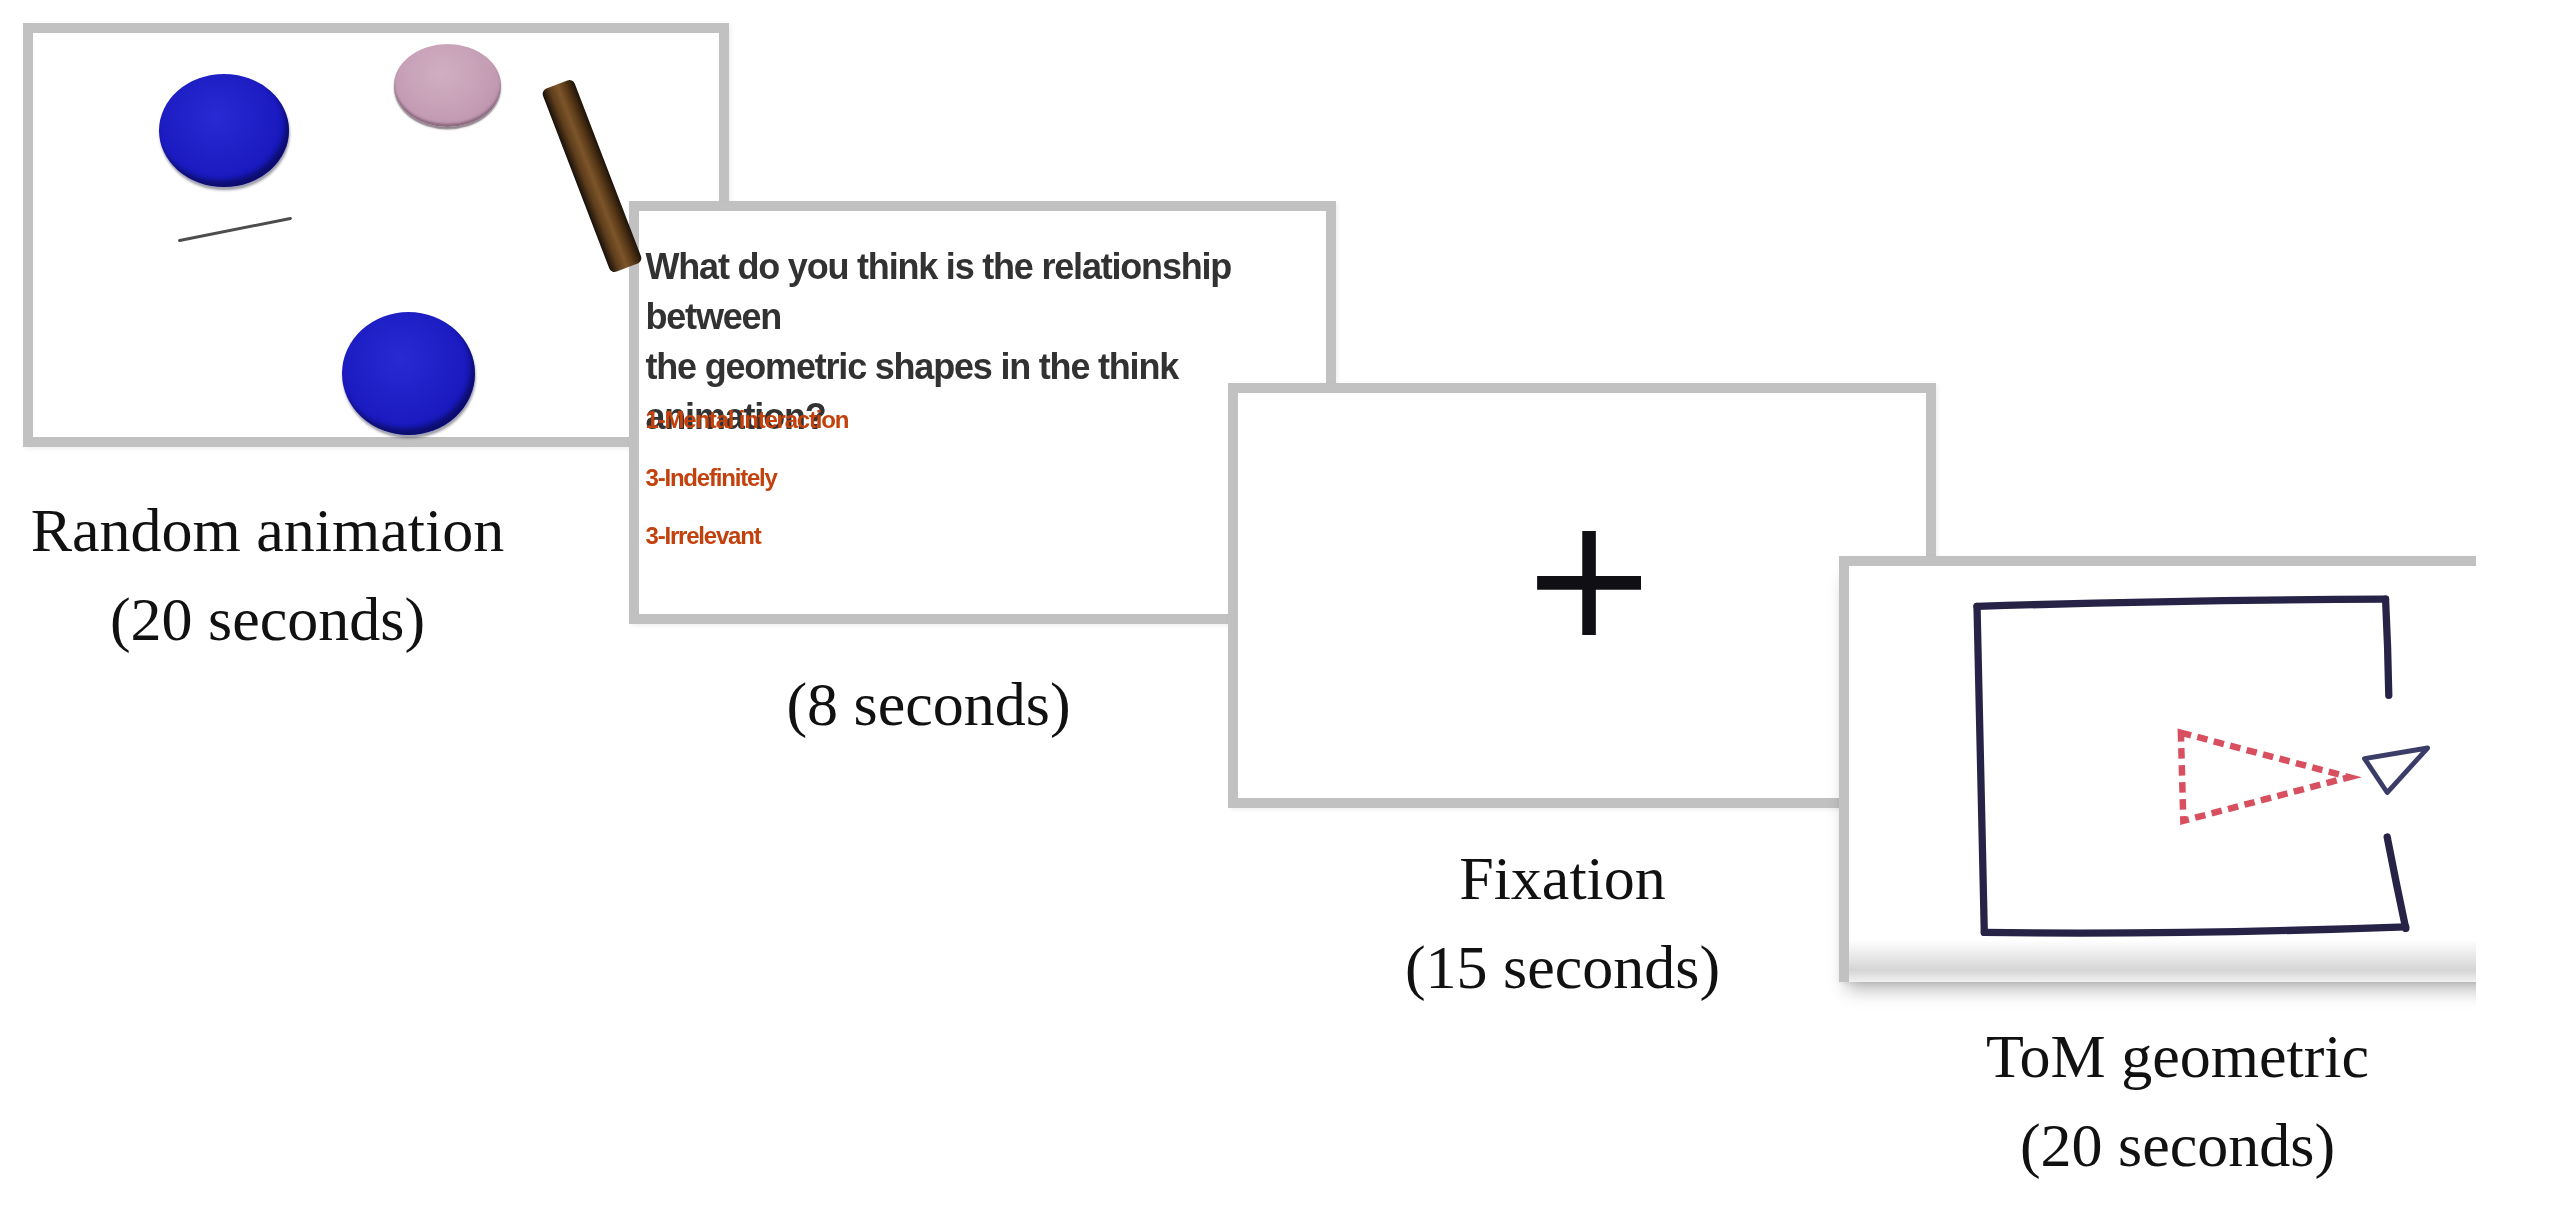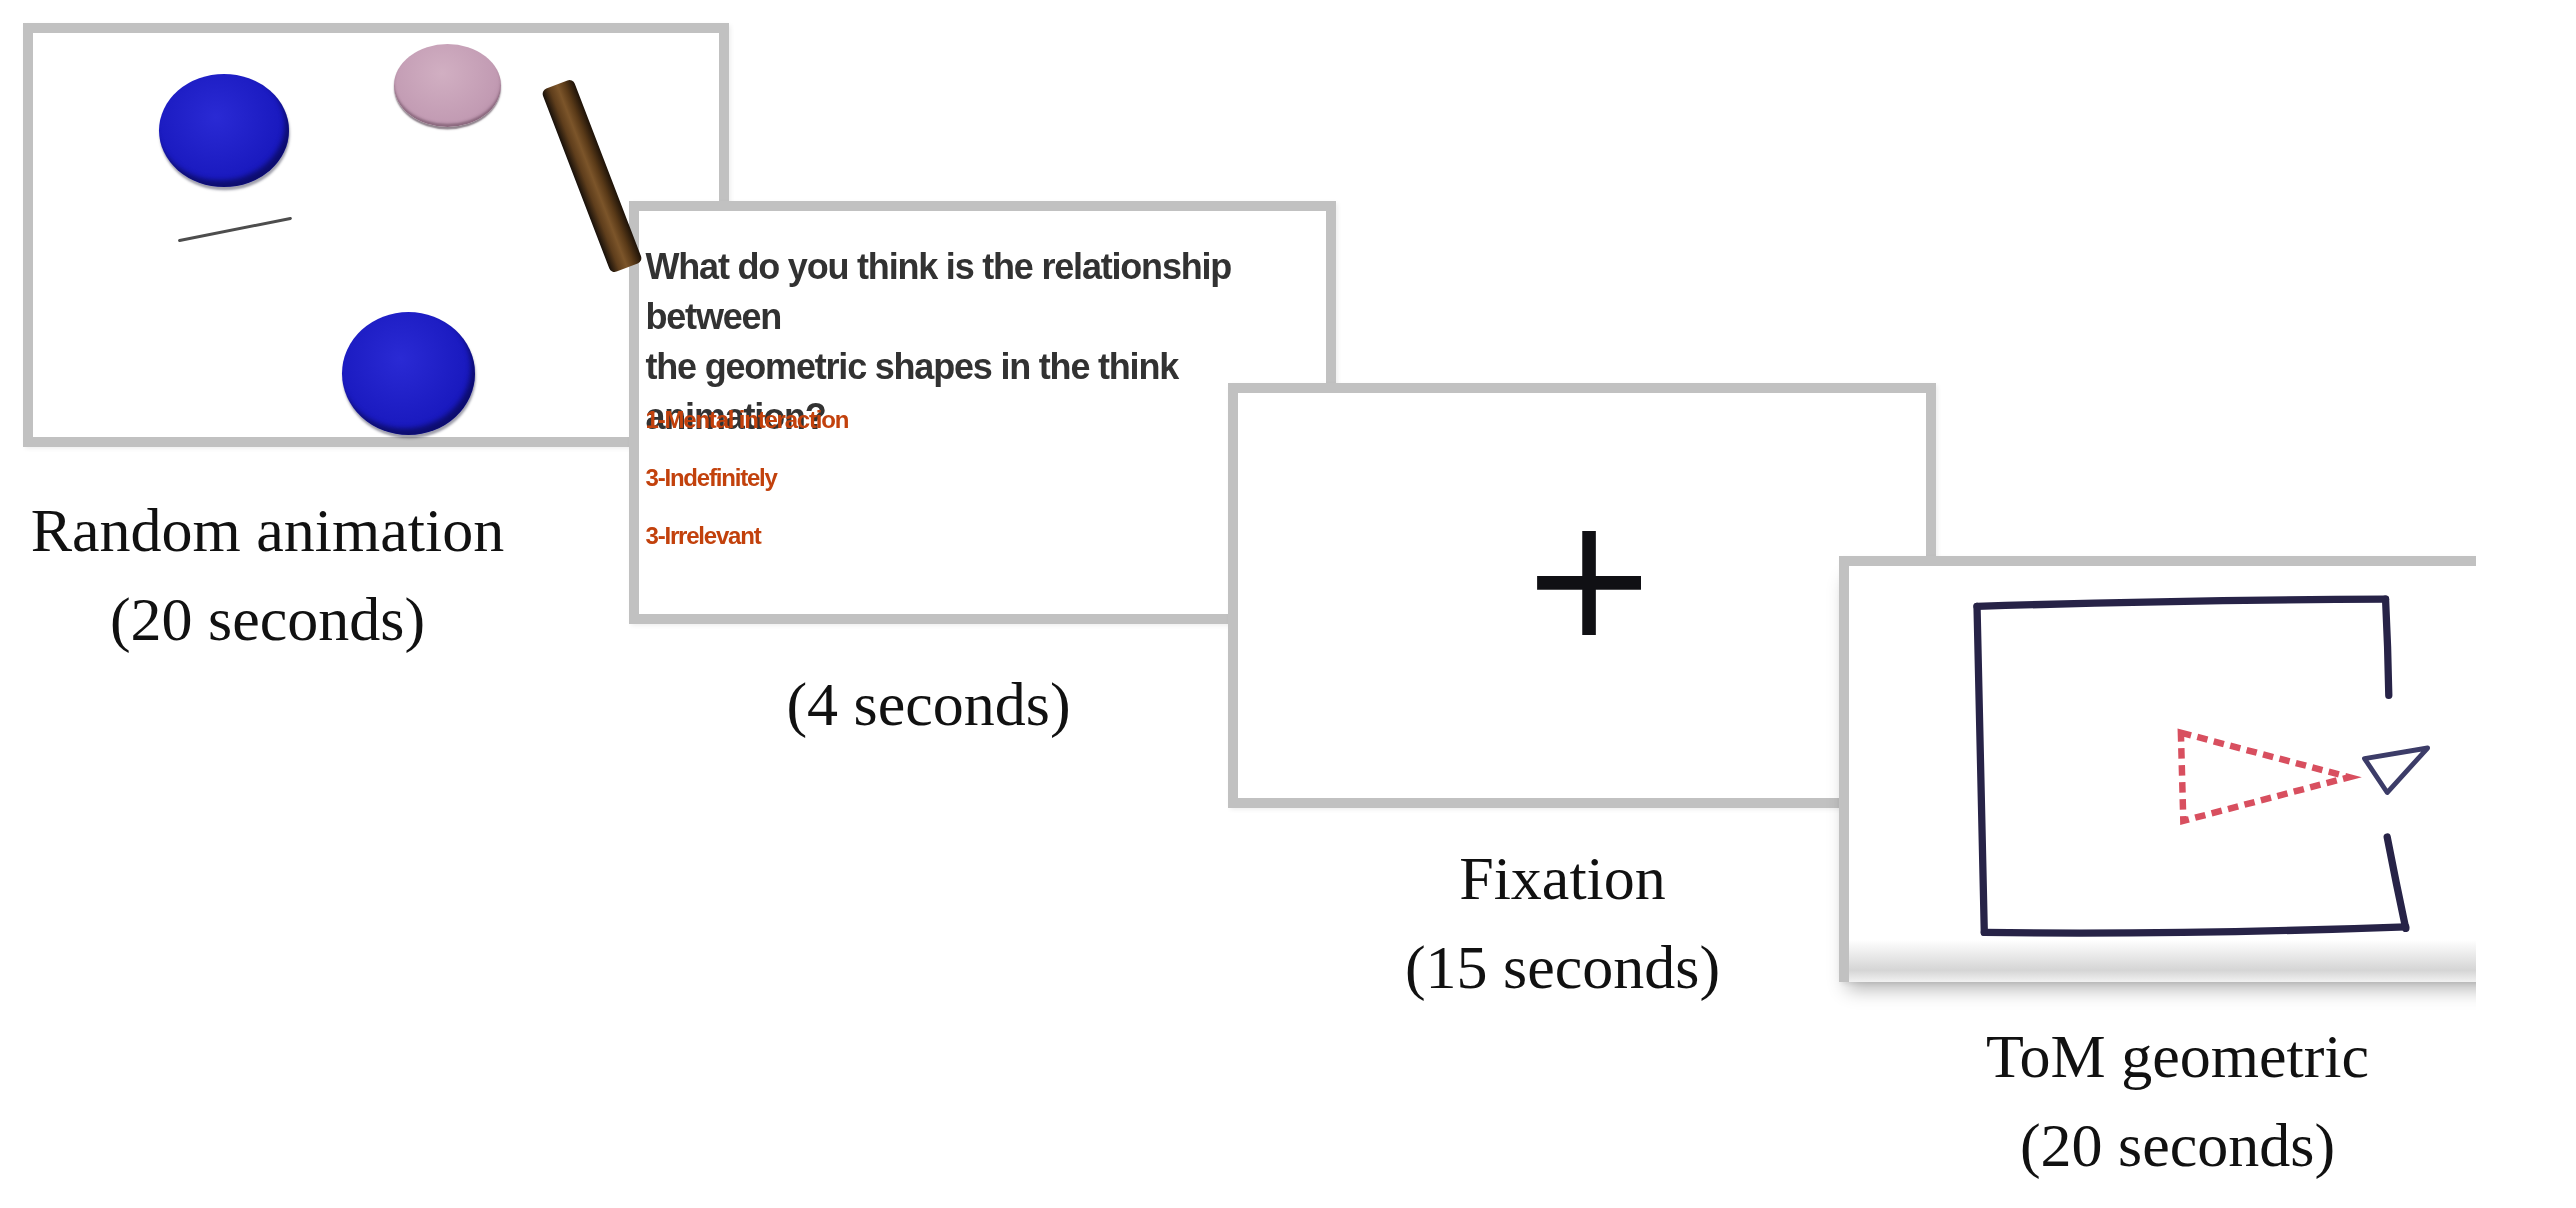--- a/index.html
+++ b/index.html
@@ -118,21 +118,21 @@
     <div class="floor-fade"></div>
   </div>
 
   <div class="stick"></div>
 
   <div class="caption" id="caption-random">
     <div>Random animation</div>
     <div>(20 seconds)</div>
   </div>
   <div class="caption" id="caption-response">
-    <div>(4 seconds)</div>
+    <div>(8 seconds)</div>
   </div>
   <div class="caption" id="caption-fixation">
     <div>Fixation</div>
     <div>(15 seconds)</div>
   </div>
   <div class="caption" id="caption-tom">
     <div>ToM geometric</div>
     <div>(20 seconds)</div>
   </div>
 

